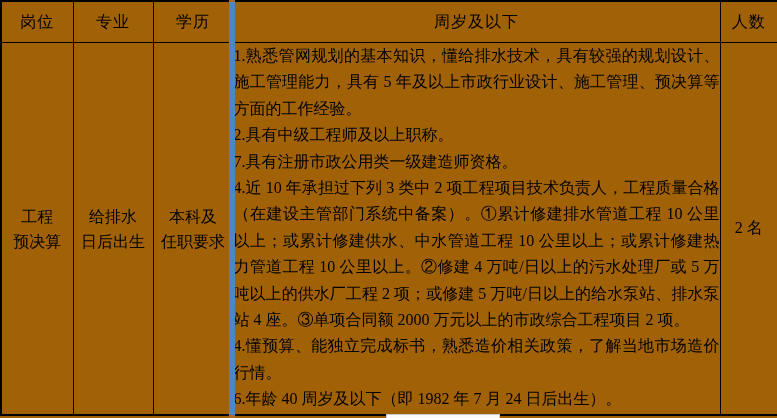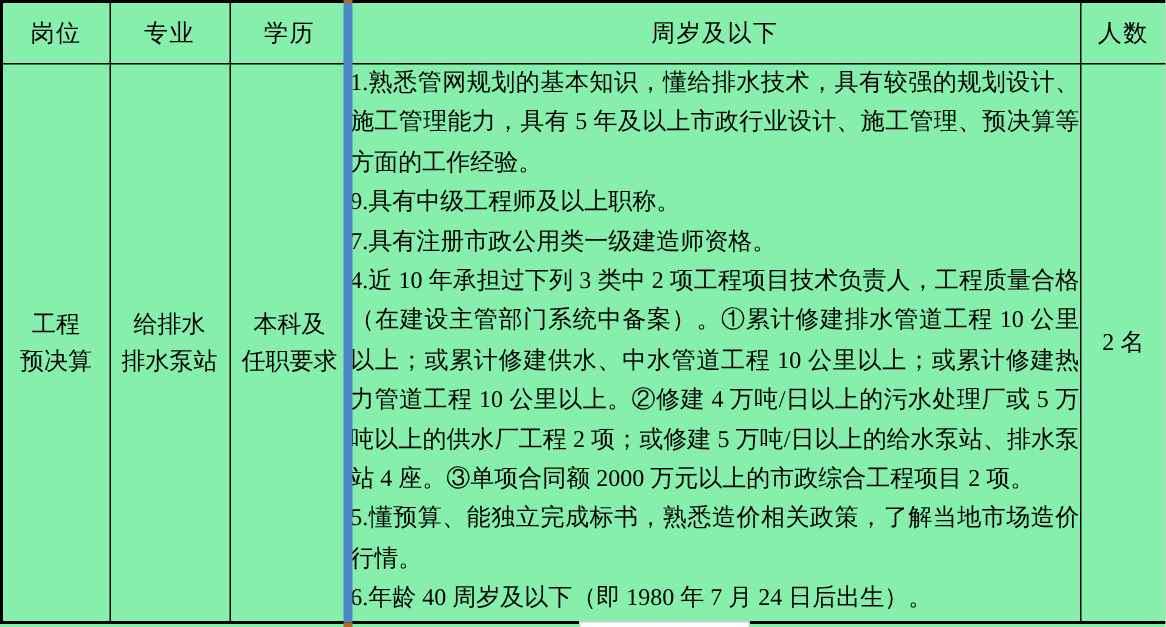--- a/index.html
+++ b/index.html
@@ -4,21 +4,21 @@
 <style>
   html, body {
     margin: 0;
     padding: 0;
     background: #ffffff;
   }
   .stage {
     position: relative;
     width: 777px;
     height: 418px;
-    background: #86efac;
+    background: #a16207;
     font-family: "Liberation Serif", "DejaVu Serif", serif;
     color: #000000;
     overflow: hidden;
   }
   table.job-table {
     position: absolute;
     left: 0;
     top: 0;
     width: 777px;
     border-collapse: collapse;
@@ -124,33 +124,33 @@
       </tr>
     </thead>
     <tbody>
       <tr class="body-row">
         <td class="cell-center">
             <div class="cell-line">工程</div>
             <div class="cell-line">预决算</div>
           </td>
         <td class="cell-center">
             <div class="cell-line">给排水</div>
-            <div class="cell-line">排水泵站</div>
+            <div class="cell-line">日后出生</div>
           </td>
         <td class="cell-center">
             <div class="cell-line">本科及</div>
             <div class="cell-line">任职要求</div>
           </td>
         <td class="cell-req">
           <p class="req-p">1.熟悉管网规划的基本知识，懂给排水技术，具有较强的规划设计、施工管理能力，具有 5 年及以上市政行业设计、施工管理、预决算等方面的工作经验。</p>
-          <p class="req-p">9.具有中级工程师及以上职称。</p>
+          <p class="req-p">2.具有中级工程师及以上职称。</p>
           <p class="req-p">7.具有注册市政公用类一级建造师资格。</p>
           <p class="req-p">4.近 10 年承担过下列 3 类中 2 项工程项目技术负责人，工程质量合格（在建设主管部门系统中备案）。①累计修建排水管道工程 10 公里以上；或累计修建供水、中水管道工程 10 公里以上；或累计修建热力管道工程 10 公里以上。②修建 4 万吨/日以上的污水处理厂或 5 万吨以上的供水厂工程 2 项；或修建 5 万吨/日以上的给水泵站、排水泵站 4 座。③单项合同额 2000 万元以上的市政综合工程项目 2 项。</p>
-          <p class="req-p">5.懂预算、能独立完成标书，熟悉造价相关政策，了解当地市场造价行情。</p>
-          <p class="req-p">6.年龄 40 周岁及以下（即 1980 年 7 月 24 日后出生）。</p>
+          <p class="req-p">4.懂预算、能独立完成标书，熟悉造价相关政策，了解当地市场造价行情。</p>
+          <p class="req-p">6.年龄 40 周岁及以下（即 1982 年 7 月 24 日后出生）。</p>
         </td>
         <td class="cell-center">2 名</td>
       </tr>
     </tbody>
   </table>
 
   <div class="col-highlight">
     <div class="cap-top"></div>
     <div class="bar"></div>
     <div class="cap-bottom"></div>

